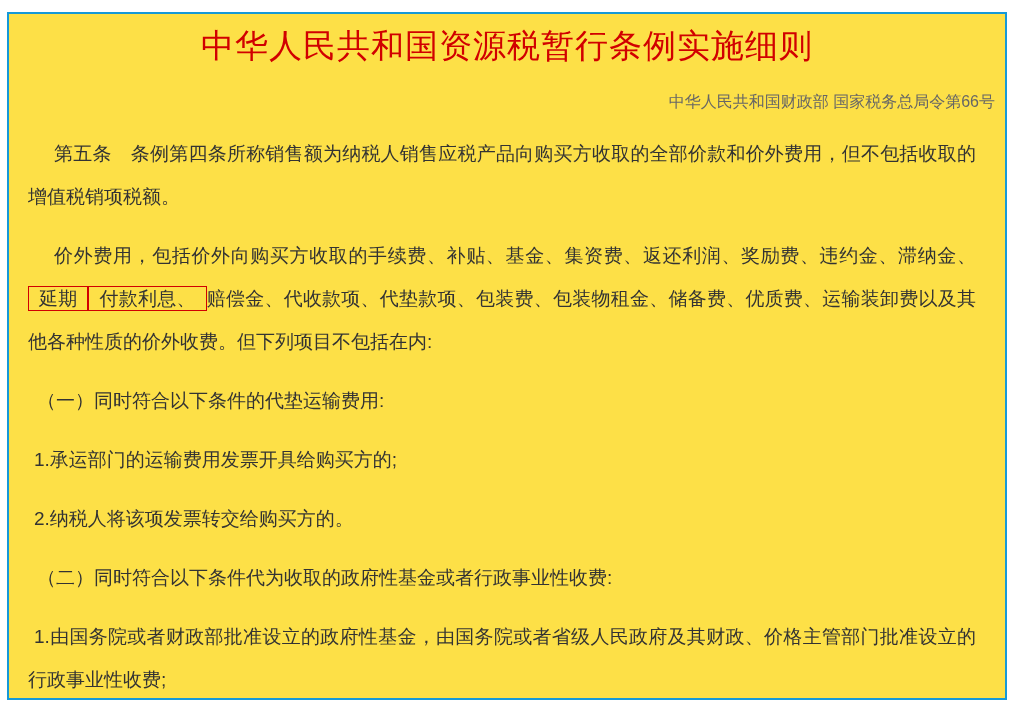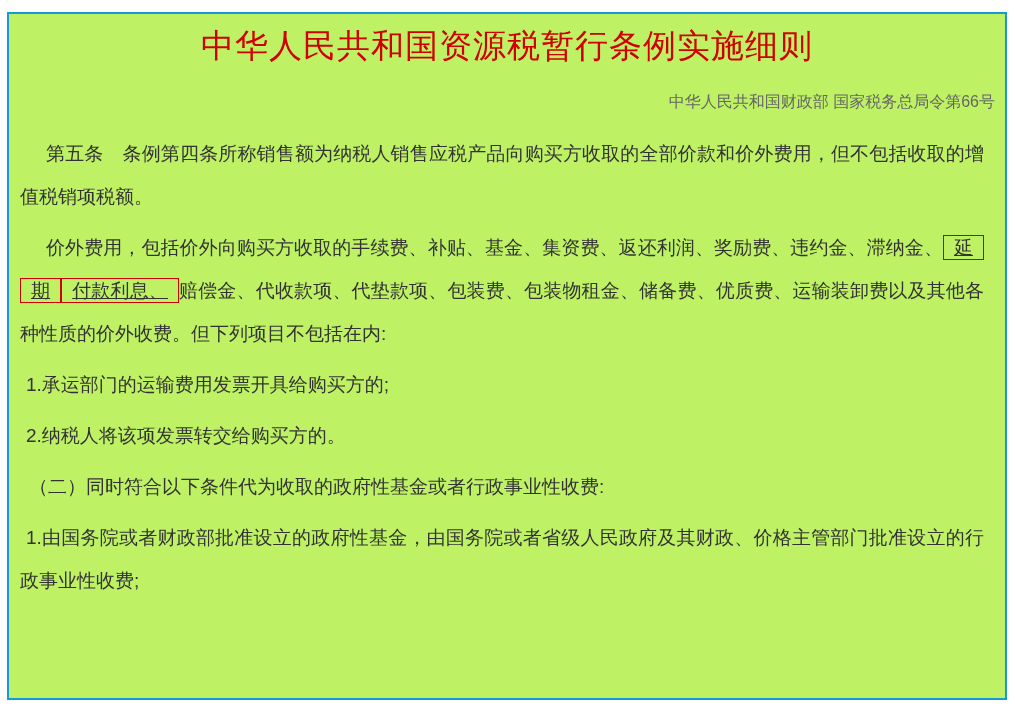--- a/index.html
+++ b/index.html
@@ -8,21 +8,21 @@
     width: 1015px; height: 713px;
     background: #ffffff;
     font-family: "Liberation Sans", "DejaVu Sans", sans-serif;
     overflow: hidden;
   }
   .page-border {
     position: absolute;
     left: 7px; top: 12px;
     width: 1000px; height: 688px;
     border: 2px solid var(--border-blue, #1699d8);
-    background: #bef264;
+    background: #fde047;
   }
   .doc-title {
     margin: 10px 10px 0 10px;
     text-align: center;
     color: var(--title-red, #d10000);
     font-size: 33px;
     font-weight: 400;
     line-height: 43px;
     letter-spacing: 1px;
   }
@@ -33,45 +33,45 @@
     font-size: 16px;
     line-height: 21px;
   }
   .doc-body {
     margin: 20px 13px 0 3px;
     color: var(--body-text, #333333);
     font-size: 19px;
     line-height: 43px;
     text-align: justify;
   }
-  .para { margin: 8px; padding: 0; }
+  .para { margin: 16px; padding: 0; }
   .indent-main  { text-indent: 26px; }
   .indent-paren { text-indent: 9px; }
   .indent-num   { text-indent: 6px; }
   .hl {
     border: 1px solid var(--highlight-red, #d10000);
     padding: 1px 10px;
     -webkit-box-decoration-break: clone;
     box-decoration-break: clone;
-    text-decoration: underline;
   }
 </style>
 </head>
 <body>
 
 <div class="page-border">
   <h1 class="doc-title">中华人民共和国资源税暂行条例实施细则</h1>
 
   <div class="doc-subtitle">中华人民共和国财政部 国家税务总局令第66号</div>
 
   <div class="doc-body">
     <p class="para indent-main">第五条　条例第四条所称销售额为纳税人销售应税产品向购买方收取的全部价款和价外费用，但不包括收取的增值税销项税额。</p>
 
     <p class="para indent-main"><span>价外费用，包括价外向购买方收取的手续费、补贴、基金、集资费、返还利润、奖励费、违约金、滞纳金、</span><span class="hl">延期</span><span class="hl">付款利息、</span><span>赔偿金、代收款项、代垫款项、包装费、包装物租金、储备费、优质费、运输装卸费以及其他各种性质的价外收费。但下列项目不包括在内:</span></p>
 
+    <p class="para indent-paren">（一）同时符合以下条件的代垫运输费用:</p>
 
     <p class="para indent-num">1.承运部门的运输费用发票开具给购买方的;</p>
 
     <p class="para indent-num">2.纳税人将该项发票转交给购买方的。</p>
 
     <p class="para indent-paren">（二）同时符合以下条件代为收取的政府性基金或者行政事业性收费:</p>
 
     <p class="para indent-num">1.由国务院或者财政部批准设立的政府性基金，由国务院或者省级人民政府及其财政、价格主管部门批准设立的行政事业性收费;</p>
 
 

